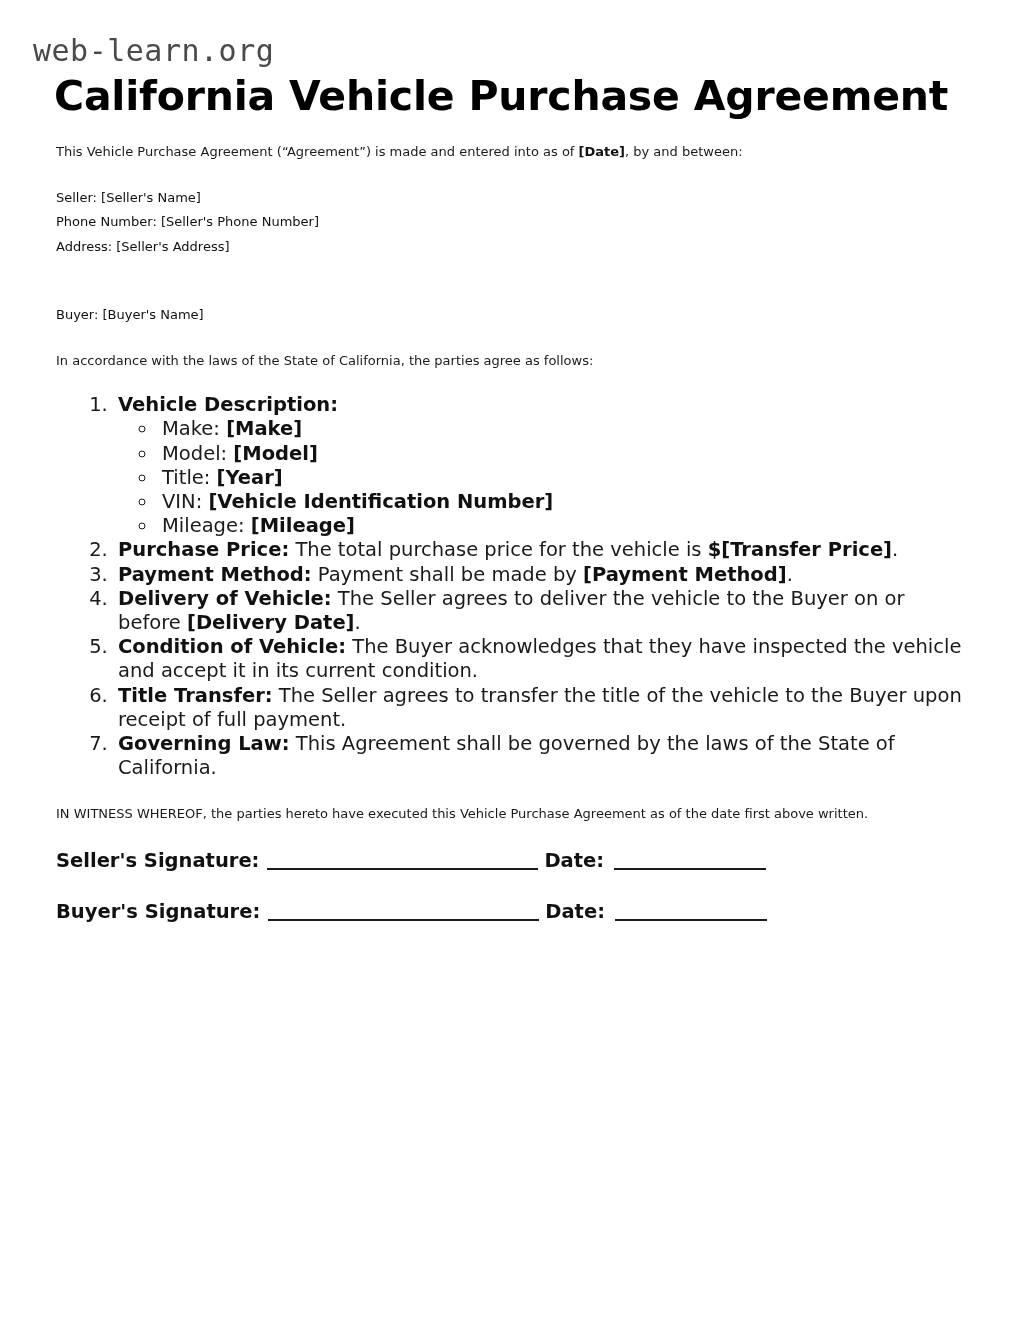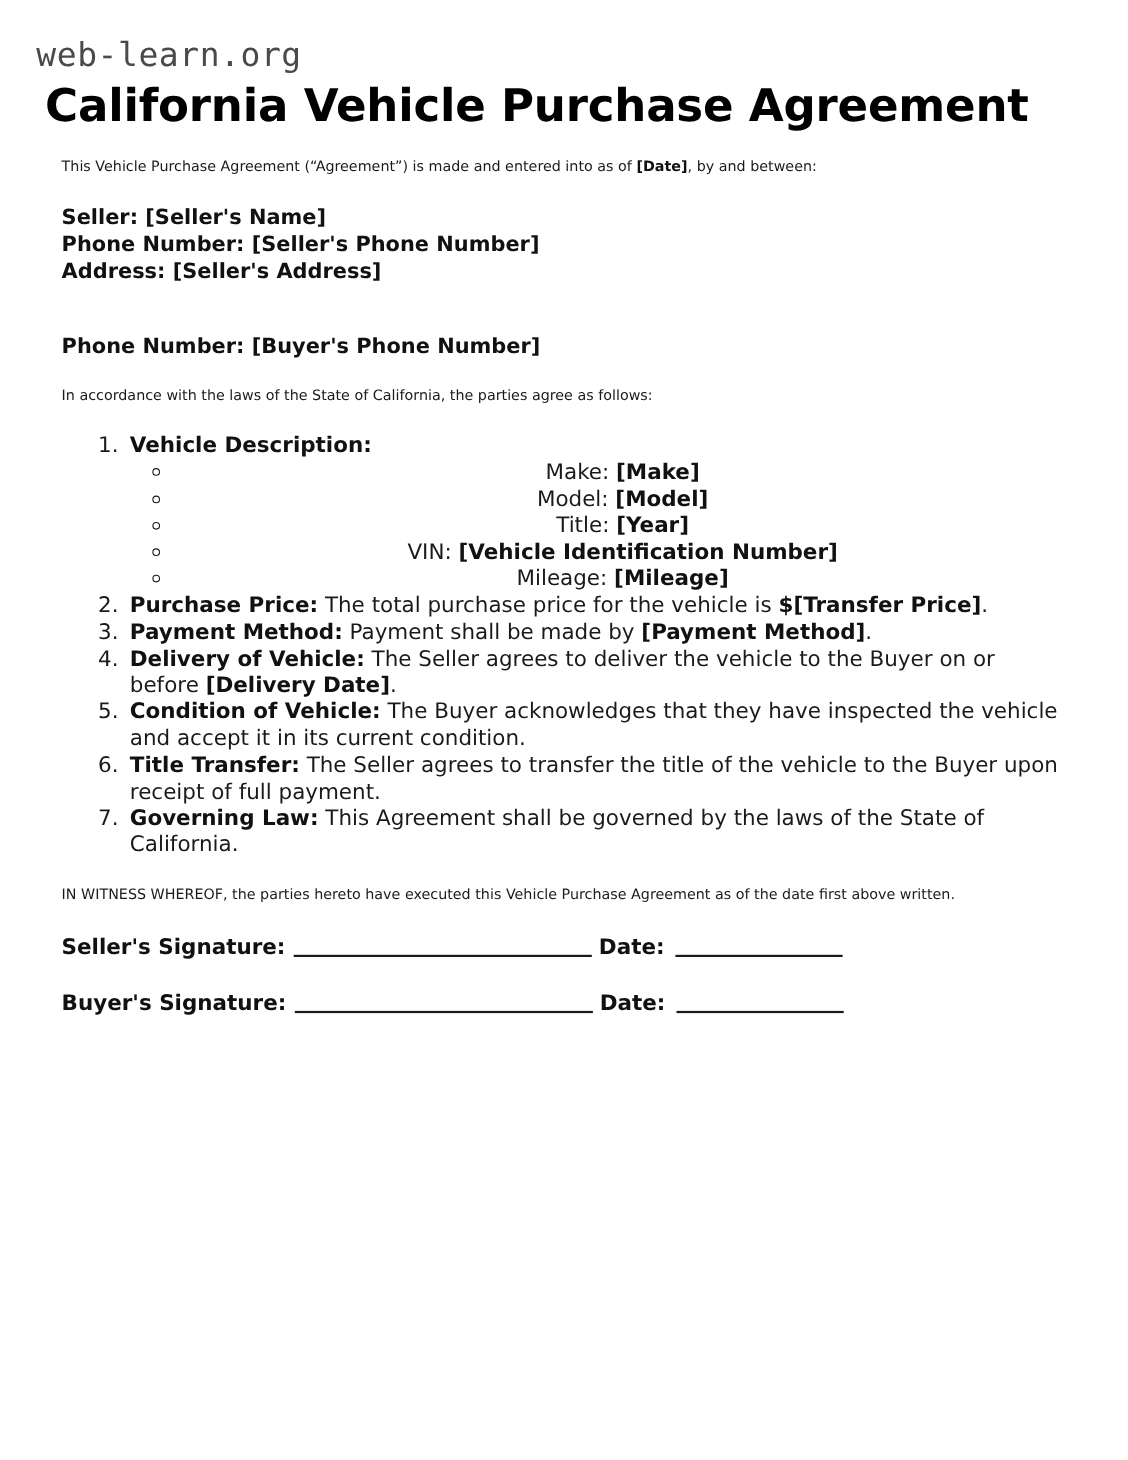--- a/index.html
+++ b/index.html
@@ -29,21 +29,21 @@
     font-family: "DejaVu Sans Mono", "Liberation Mono", monospace;
     font-size: 30px;
     line-height: 36px;
     letter-spacing: 0.5px;
     color: #4a4a4a;
     white-space: nowrap;
     user-select: none;
   }
   .doc-title {
     position: absolute;
-    left: 41px;
+    left: 54px;
     top: 71px;
     margin: 0;
     font-family: "DejaVu Sans", "Liberation Sans", sans-serif;
     font-weight: bold;
     font-size: 41px;
     line-height: 50px;
     letter-spacing: -0.2px;
     color: #000000;
     white-space: nowrap;
   }
@@ -55,23 +55,23 @@
   }
   p.para {
     margin: 0 0 0 0;
     font-size: 13px;
     line-height: 24.2px;
     color: #1a1a1a;
   }
   .gap-sm { height: 20px; }
   .gap-md { height: 22px; }
   .party-block {
-    font-size: 19px;
+    font-size: 13px;
     line-height: 24.2px;
-    font-weight: bold;
+    font-weight: normal;
     color: #111111;
   }
   .party-block div { white-space: nowrap; }
   b, strong { font-weight: bold; color: #111111; }
 
   ol.terms {
     margin: 0;
     padding: 0 0 0 58px;
     list-style-type: decimal;
     font-size: 19.5px;
@@ -82,21 +82,20 @@
     padding-left: 4px;
   }
   ul.subterms {
     margin: 0;
     padding: 0 0 0 40px;
     list-style-type: circle;
   }
   ul.subterms > li {
     margin: 0;
     padding-left: 4px;
-    text-align: center;
   }
   .sig-row {
     font-size: 19.5px;
     line-height: 24.2px;
     font-weight: bold;
     color: #111111;
     white-space: nowrap;
   }
   .sig-row .rule {
     display: inline-block;
@@ -128,21 +127,21 @@
       <div>Phone Number: [Seller's Phone Number]</div>
       <div>Address: [Seller's Address]</div>
     </div>
 
     <div class="gap-md"></div>
 
 
     <div class="gap-md"></div>
 
     <div class="party-block">
-      <div>Phone Number: [Buyer's Phone Number]</div>
+      <div>Buyer: [Buyer's Name]</div>
     </div>
 
     <div class="gap-md"></div>
 
     <p class="para">In accordance with the laws of the State of California, the parties agree as follows:</p>
 
     <div class="gap-sm"></div>
 
     <ol class="terms" id="terms-list">
         <li><b>Vehicle Description:</b><ul class="subterms">

